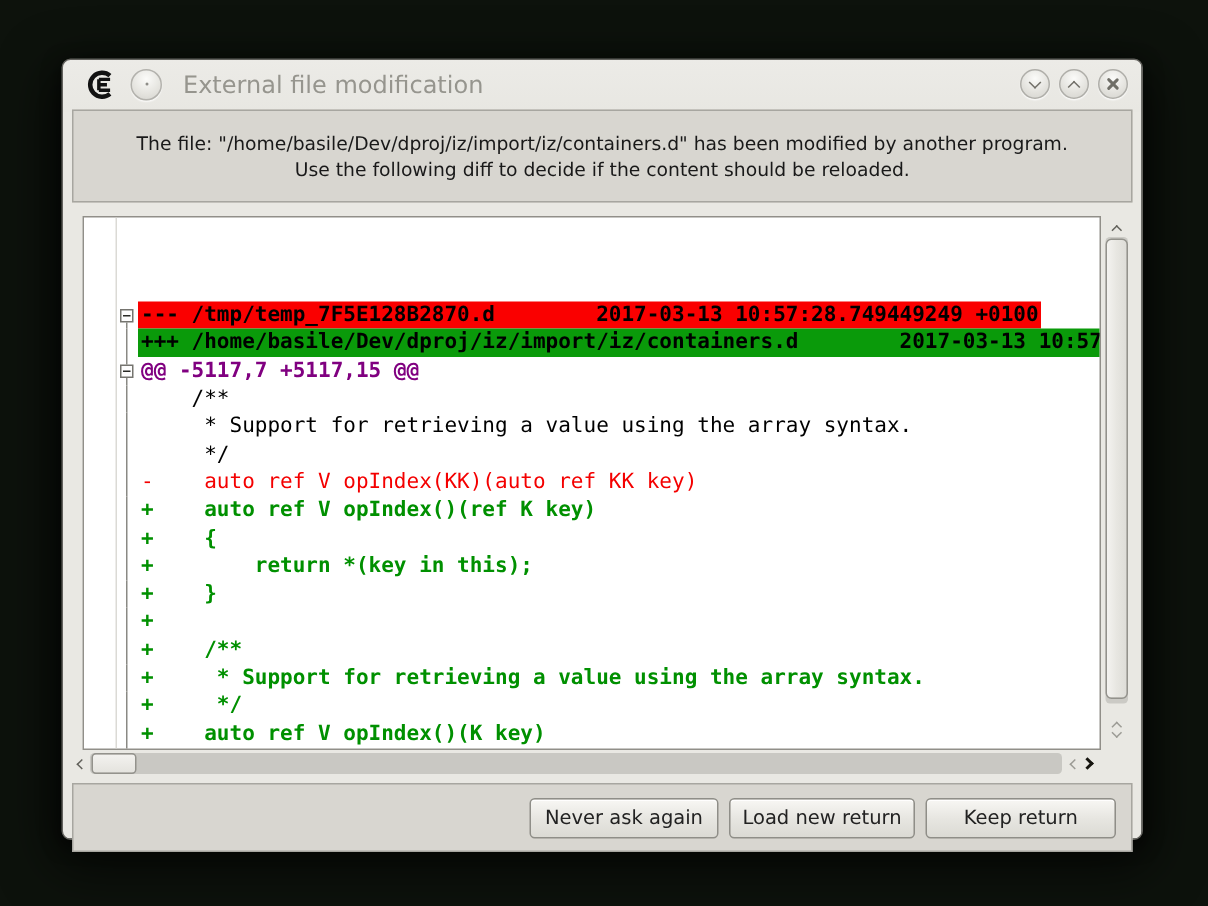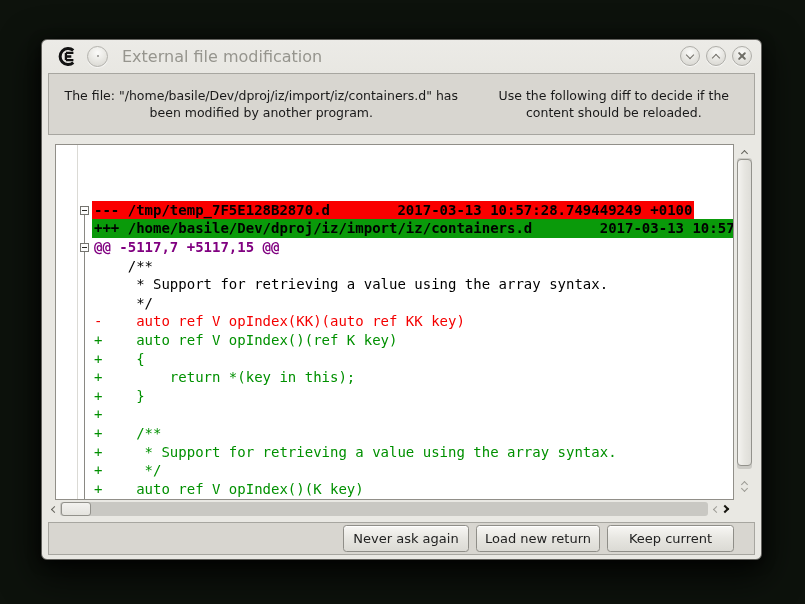--- a/index.html
+++ b/index.html
@@ -43,21 +43,21 @@
   .chev.dim{border-color:#9C9B95;}
   .chev.bold{border-color:#16150F;border-width:2px;width:6px;height:6px;}
   .xicon{position:relative;width:10px;height:10px;}
   .xicon::before,.xicon::after{content:"";position:absolute;left:4.2px;top:0;width:1.8px;height:10px;background:#6F6E67;border-radius:1px;}
   .xicon::before{transform:rotate(45deg);}
   .xicon::after{transform:rotate(-45deg);}
   
   .msg-panel{
     margin:1px 6px 0;height:62px;box-sizing:border-box;
     background:#D8D6D0;border:1px solid #A7A6A0;
-    display:flex;flex-direction:row;align-items:center;justify-content:center;
+    display:flex;flex-direction:column;align-items:center;justify-content:center;
     text-align:center;font-size:12.5px;line-height:17px;color:#191919;
   }
   
   .diff-box{position:relative;margin:8px 6px 0;height:376px;}
   .diff-view{
     position:absolute;left:7px;top:1px;right:21px;bottom:19px;
     background:#FFFFFF;border:1px solid #918F89;overflow:hidden;
   }
   .lines{
     position:absolute;inset:0;
@@ -72,21 +72,21 @@
   .fbox{
     position:absolute;left:24px;top:50%;margin-top:-4.5px;width:9px;height:9px;
     box-sizing:border-box;background:#FDFDFD;border:1px solid #75746F;z-index:2;
   }
   .fbox::after{content:"";position:absolute;left:1px;right:1px;top:3px;height:1px;background:#2A2A26;}
   .txt{padding:0 2px;color:#000;}
   .k-file-del .txt{background:var(--file-del-bg);color:#000;font-weight:bold;}
   .k-file-add .txt{background:var(--file-add-bg);color:#000;font-weight:bold;flex:1 1 auto;}
   .k-hunk .txt{color:var(--hunk-fg);font-weight:bold;}
   .k-del .txt{color:var(--del-fg);font-weight:normal;}
-  .k-add .txt{color:var(--add-fg);font-weight:normal;}
+  .k-add .txt{color:var(--add-fg);font-weight:bold;}
   .k-ctx .txt{color:#000;}
   
   .vscroll{position:absolute;top:2px;right:2px;bottom:20px;width:17px;}
   .vs-up{position:absolute;top:0;left:1px;width:15px;height:13px;display:flex;align-items:center;justify-content:center;}
   .vs-track{position:absolute;top:13px;bottom:30px;left:1px;width:15px;background:#CBCAC5;border-radius:3px;}
   .vs-thumb{
     position:absolute;left:0;right:0;top:1px;bottom:3px;box-sizing:border-box;
     background:linear-gradient(90deg,#F4F3F0,#E7E6E1 50%,#DEDDD8);
     border:1px solid #93928C;border-radius:4px;
   }
@@ -95,24 +95,24 @@
   .hs-left{position:absolute;left:0;top:0;width:11px;height:16px;display:flex;align-items:center;justify-content:center;}
   .hs-track{position:absolute;left:11px;right:25px;top:1px;bottom:1px;background:#C9C8C3;border-radius:3px;}
   .hs-thumb{
     position:absolute;left:1px;top:0;bottom:0;width:30px;box-sizing:border-box;
     background:linear-gradient(#F3F2EF,#E4E3DE);
     border:1px solid #93928C;border-radius:3px;
   }
   .hs-right{position:absolute;right:0;top:0;width:25px;height:16px;display:flex;align-items:center;justify-content:center;gap:3px;}
   
   .button-row{
-    margin:3px 6px 0;height:33px;box-sizing:border-box;
+    margin:3px 6px 0;height:46px;box-sizing:border-box;
     background:#D8D6D0;border:1px solid #A7A6A0;
     display:flex;align-items:center;justify-content:flex-end;
-    padding-right:20px;gap:7px;
+    padding-right:10px;gap:7px;
   }
   .btn{
     height:27px;box-sizing:border-box;cursor:default;
     border:1px solid #8F8E88;border-radius:3.5px;
     background:linear-gradient(#F8F7F4,#E7E6E1 50%,#DBDAD4);
     box-shadow:inset 0 1px 0 rgba(255,255,255,.9);
     font-family:"DejaVu Sans", sans-serif;font-size:13px;color:#222222;
   }
   .btn-1{width:126px;} .btn-2{width:124px;} .btn-3{width:127px;}
 </style>
@@ -175,16 +175,16 @@
       <div class="hs-right">
         <span class="chev sm left dim"></span>
         <span class="chev sm right bold" style="transform:rotate(225deg);"></span>
       </div>
     </div>
   </div>
 
   <div class="button-row">
     <button class="btn btn-1">Never ask again</button>
     <button class="btn btn-2">Load new return</button>
-    <button class="btn btn-3">Keep current</button>
+    <button class="btn btn-3">Keep return</button>
   </div>
 
 </div>
 
 </body></html>

